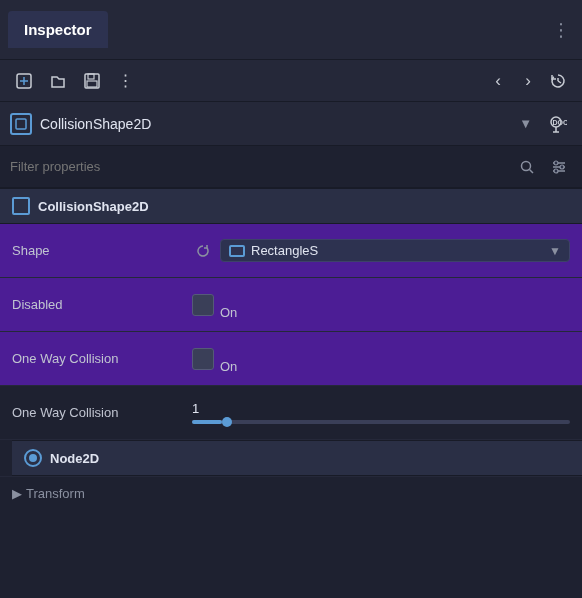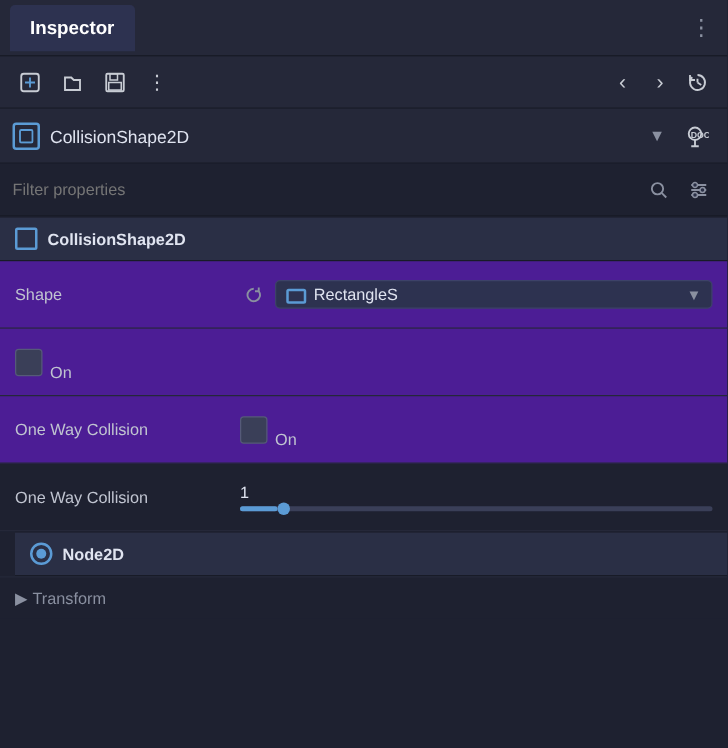--- a/index.html
+++ b/index.html
@@ -13,21 +13,21 @@
       overflow: hidden;
     }
 
     
     .tab-bar {
       display: flex;
       align-items: center;
       background: #252839;
       border-bottom: 1px solid #181b27;
       padding: 0 8px;
-      height: 45px;
+      height: 60px;
       position: relative;
     }
     .tab {
       padding: 10px 16px;
       cursor: pointer;
       font-size: 15px;
       color: #c8ccd4;
       border-radius: 4px 4px 0 0;
     }
     .tab.active {
@@ -206,21 +206,21 @@
       height: 22px;
       display: flex;
       align-items: center;
       justify-content: center;
       cursor: pointer;
       color: #8a90a0;
       font-size: 14px;
     }
     .shape-dropdown {
       display: flex;
-      align-items: flex-end;
+      align-items: center;
       background: #2d3250;
       border: 1px solid #3d4268;
       border-radius: 4px;
       padding: 3px 8px;
       gap: 6px;
       cursor: pointer;
       flex: 1;
     }
     .shape-icon {
       width: 16px;
@@ -456,20 +456,21 @@
     </div>
     <div class="shape-dropdown">
       <div class="shape-icon"></div>
       <span class="shape-label">RectangleS</span>
       <span class="shape-arrow">▼</span>
     </div>
   </div>
 </div>
 
 <div class="property-row">
+  <span class="prop-label">Disabled</span>
   <div class="prop-value">
     <div class="checkbox-toggle"></div>
     <span class="toggle-label">On</span>
   </div>
 </div>
 
 <div class="property-row">
   <span class="prop-label">One Way Collision</span>
   <div class="prop-value">
     <div class="checkbox-toggle"></div>

